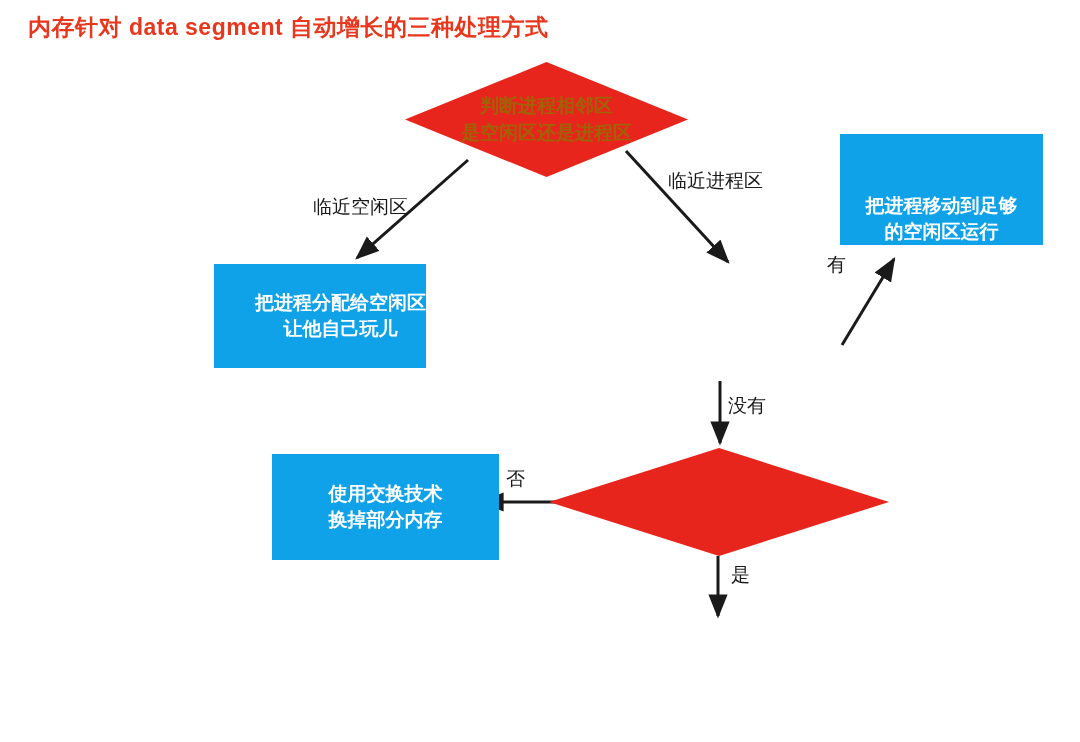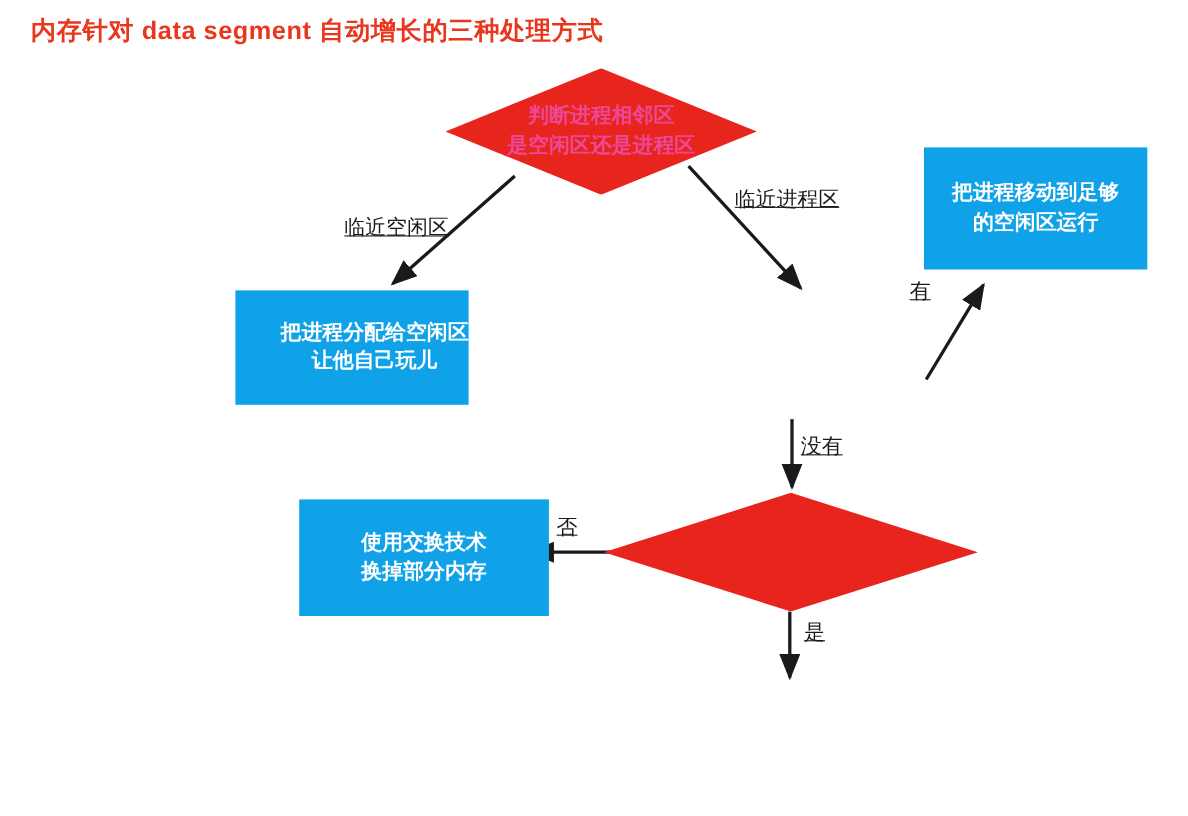--- a/index.html
+++ b/index.html
@@ -47,21 +47,21 @@
   .node-box .node-text {
     color: #ffffff;
     font-size: 19px;
     font-weight: bold;
     line-height: 1.38;
     text-align: center;
     white-space: pre-line;
   }
   .node-diamond .node-text {
     position: relative;
-    color: #ec4899;
+    color: #a16207;
     font-size: 19px;
     font-weight: bold;
     line-height: 1.38;
     text-align: center;
     white-space: pre-line;
     z-index: 2;
   }
   .diamond-shape {
     position: absolute;
     left: 0;
@@ -71,21 +71,20 @@
     background: #e8251c;
     clip-path: polygon(50% 0%, 100% 50%, 50% 100%, 0% 50%);
     z-index: 1;
   }
   .edge-label {
     position: absolute;
     font-size: 19px;
     color: #1a1a1a;
     white-space: nowrap;
     font-weight: normal;
-    text-decoration: underline;
   }
 </style>
 </head>
 <body>
 
 <div id="canvas">
 
   <div id="title">内存针对 data segment 自动增长的三种处理方式</div>
 
   <svg class="edges" viewBox="0 0 1080 742" width="1080" height="742" xmlns="http://www.w3.org/2000/svg">
@@ -113,21 +112,21 @@
     <span class="node-text">判断进程相邻区
 是空闲区还是进程区</span>
   </div>
 
   <div class="node node-box" style="left:214px; top:264px; width:212px; height:104px;justify-content:flex-end;">
     <span class="node-text">把进程分配给空闲区
 让他自己玩儿</span>
   </div>
 
 
-  <div class="node node-box" style="left:840px; top:134px; width:203px; height:111px;">
+  <div class="node node-box" style="left:840px; top:134px; width:203px; height:111px;align-items:flex-end;">
     <span class="node-text">把进程移动到足够
 的空闲区运行</span>
   </div>
 
   <div class="node node-diamond" style="left:549px; top:448px; width:340px; height:108px;">
     <span class="diamond-shape"></span>
   </div>
 
   <div class="node node-box" style="left:272px; top:454px; width:227px; height:106px;">
     <span class="node-text">使用交换技术

